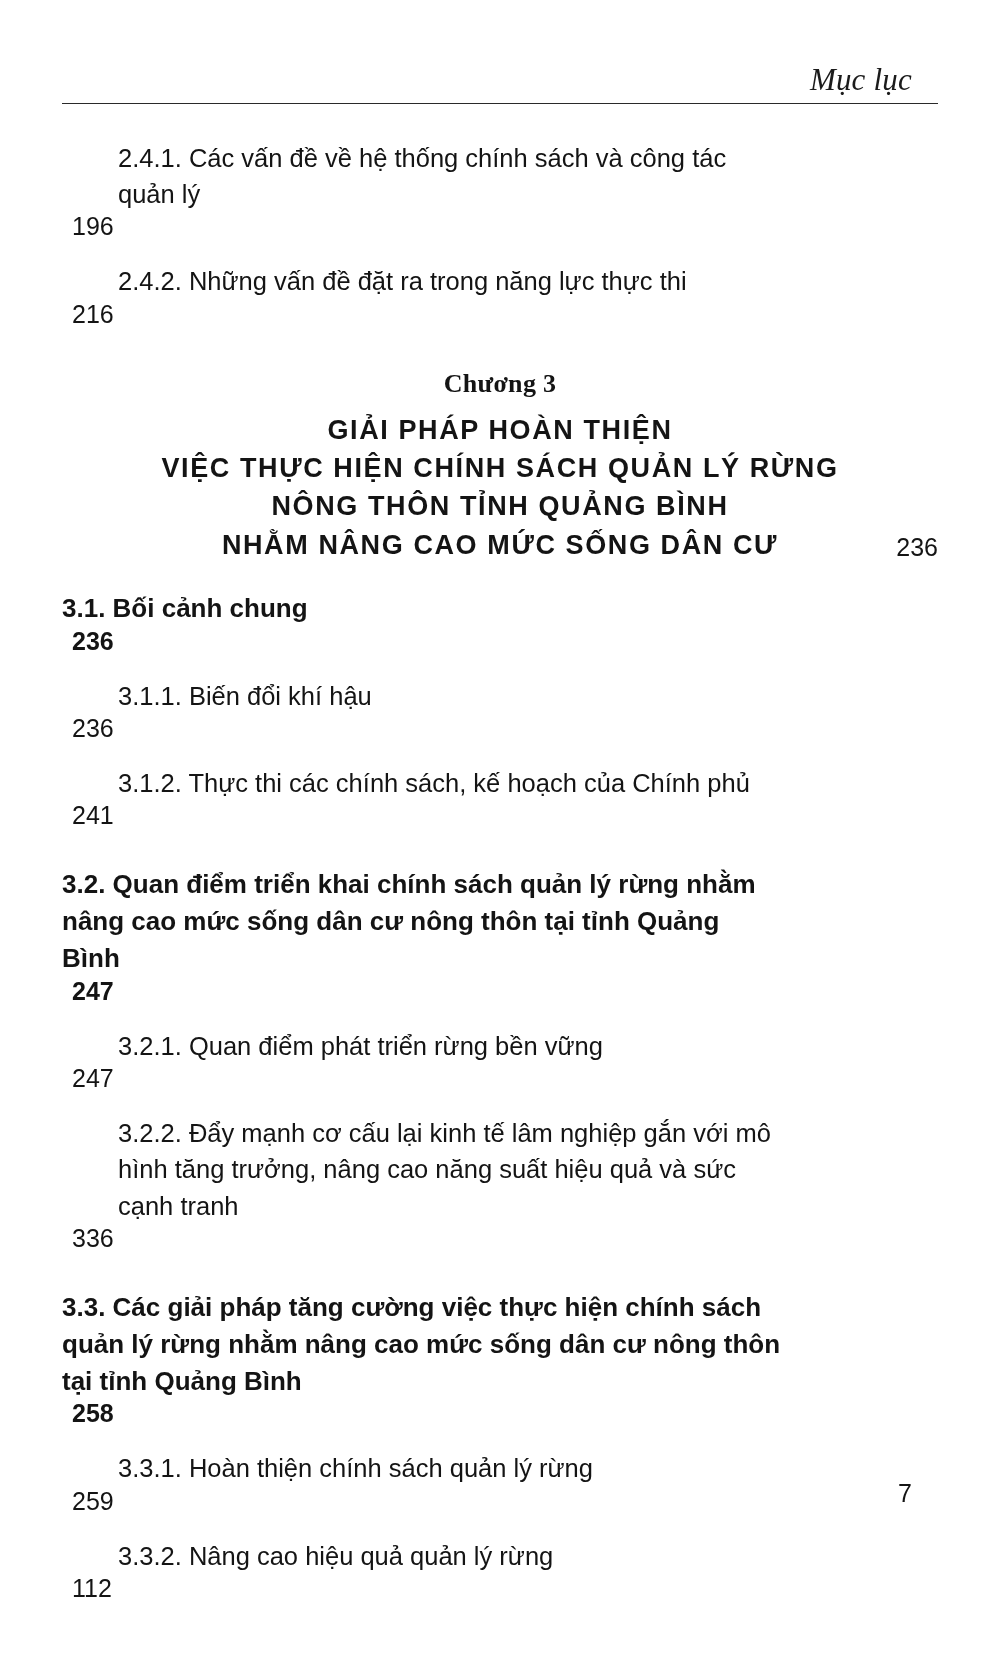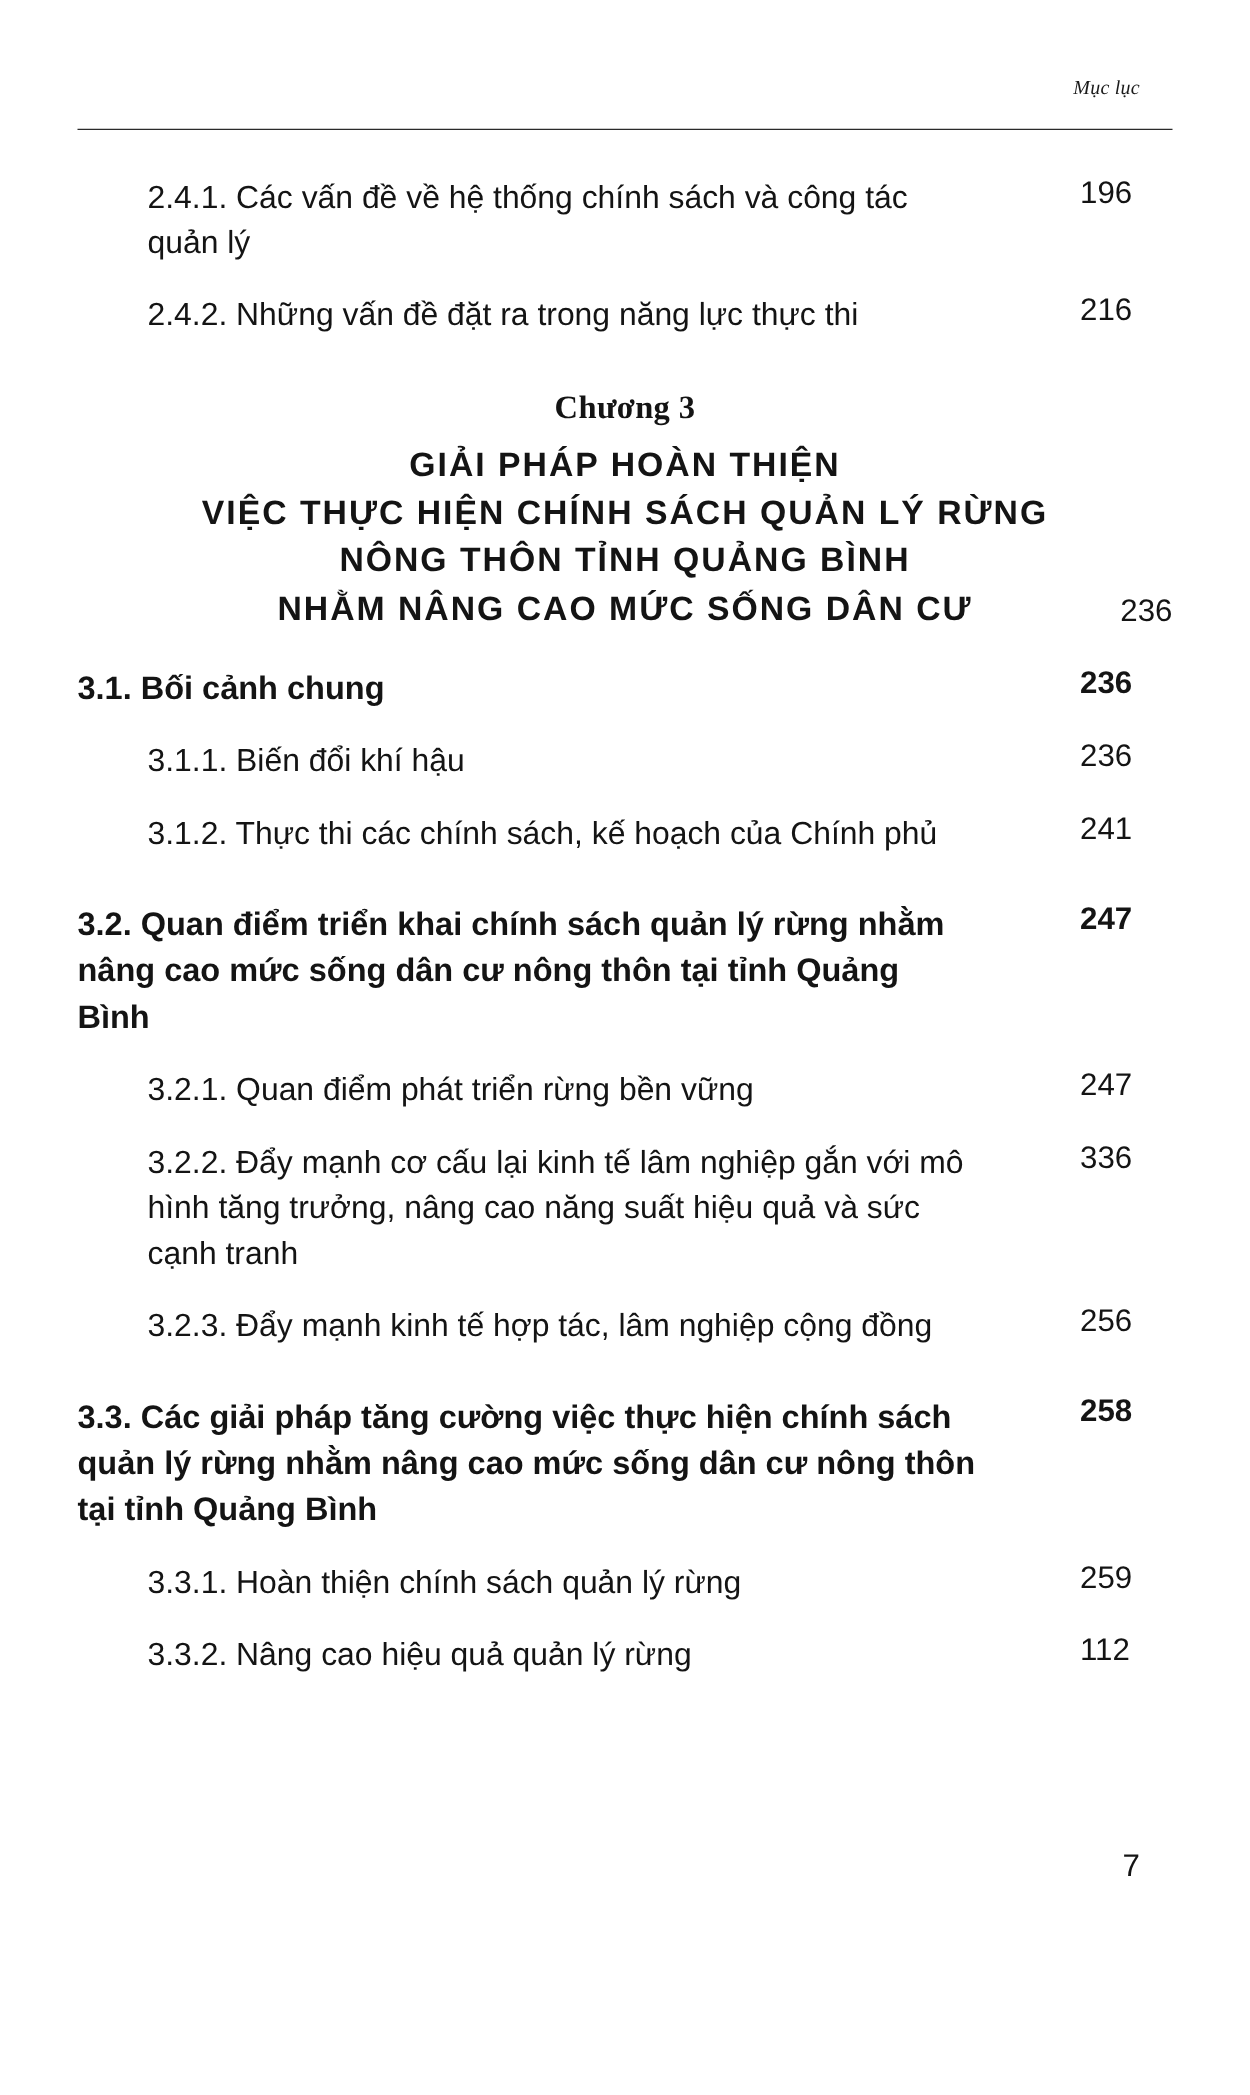--- a/index.html
+++ b/index.html
@@ -19,21 +19,21 @@
     position: absolute;
     inset: 0;
     padding: 0;
   }
   .running-head {
     position: absolute;
     top: 62px;
     right: 88px;
     font-family: "Liberation Serif", serif;
     font-style: italic;
-    font-size: 16px;
+    font-size: 31px;
     color: #1b1b1b;
     letter-spacing: 0.2px;
   }
   .head-rule {
     position: absolute;
     top: 103px;
     left: 62px;
     right: 62px;
     height: 1px;
     background: #2a2a2a;
@@ -44,20 +44,21 @@
     left: 62px;
     right: 62px;
   }
 
   
   .row {
     display: flex;
     align-items: flex-start;
     justify-content: space-between;
     margin-bottom: 22px;
+    flex-direction: column;
   }
   .row .txt {
     flex: 0 1 auto;
     line-height: 1.42;
   }
   .row .pg {
     flex: 0 0 auto;
     width: 74px;
     text-align: left;
     font-family: "Liberation Sans", sans-serif;
@@ -199,24 +200,20 @@
     <div class="row">
       <div class="txt lvl3">3.2.1. Quan điểm phát triển rừng bền vững</div>
       <div class="pg">247</div>
     </div>
 
     <div class="row">
       <div class="txt lvl3">3.2.2. Đẩy mạnh cơ cấu lại kinh tế lâm nghiệp gắn với mô hình tăng trưởng, nâng cao năng suất hiệu quả và sức cạnh tranh</div>
       <div class="pg">336</div>
     </div>
 
-    <div class="row">
-      <div class="txt lvl3">3.2.3. Đẩy mạnh kinh tế hợp tác, lâm nghiệp cộng đồng</div>
-      <div class="pg">256</div>
-    </div>
 
     <div class="section-gap"></div>
 
     <div class="row">
       <div class="txt lvl2 indent">3.3. Các giải pháp tăng cường việc thực hiện chính sách quản lý rừng nhằm nâng cao mức sống dân cư nông thôn tại tỉnh Quảng Bình</div>
       <div class="pg bold">258</div>
     </div>
 
     <div class="row">
       <div class="txt lvl3">3.3.1. Hoàn thiện chính sách quản lý rừng</div>

